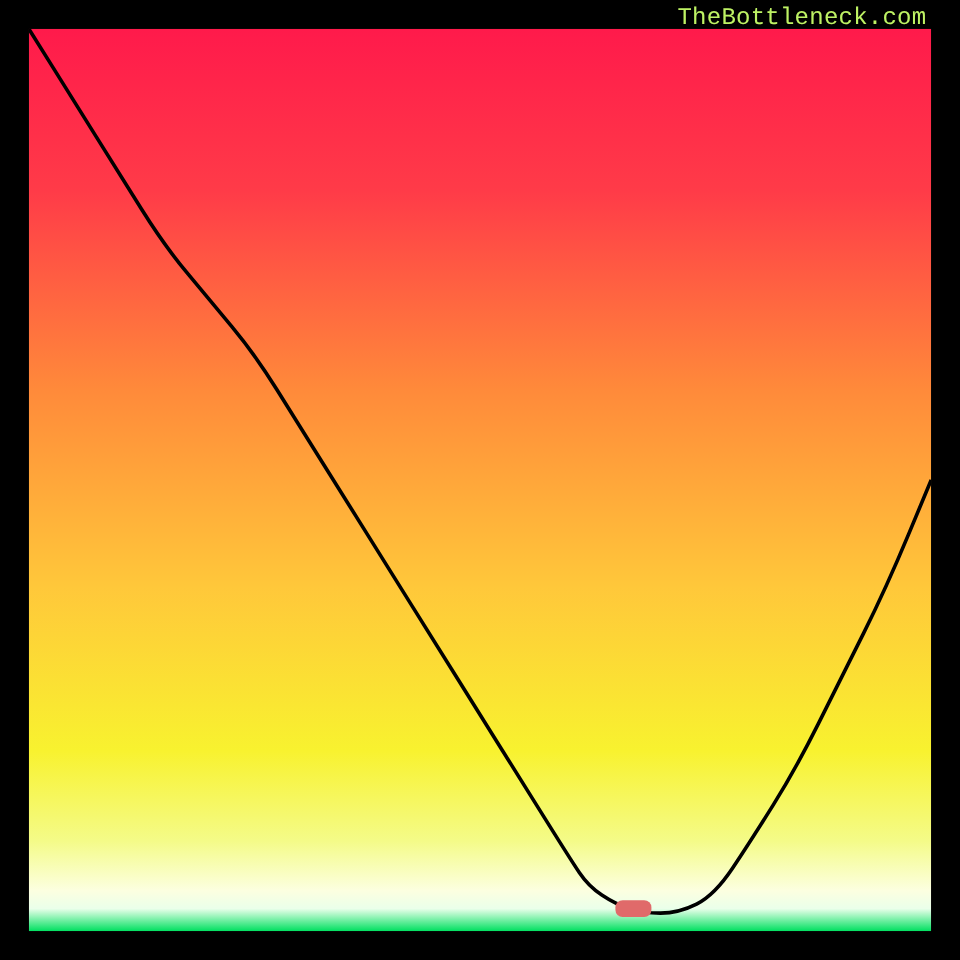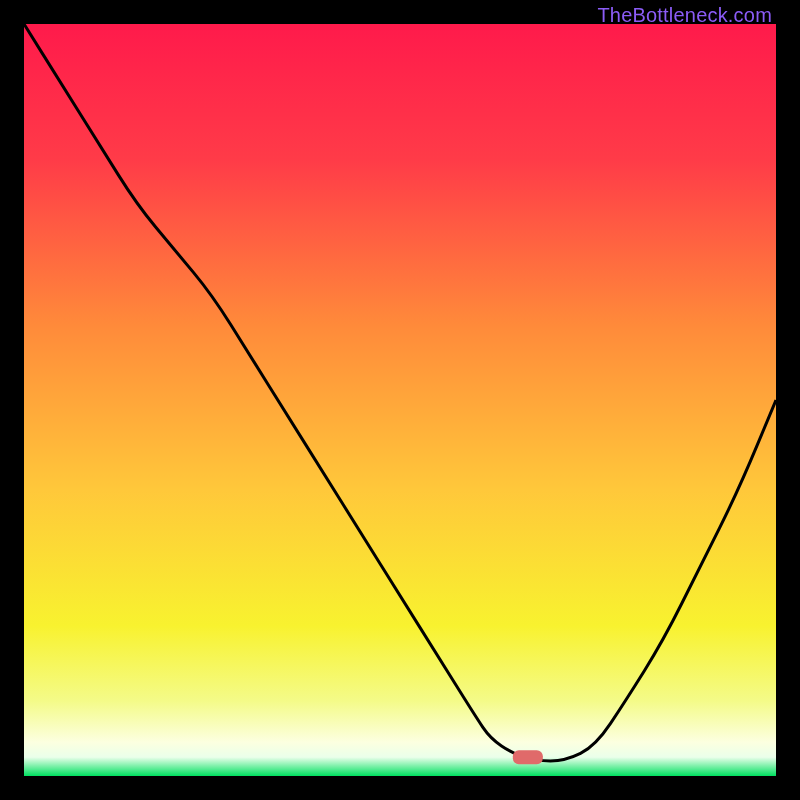--- a/index.html
+++ b/index.html
@@ -22,22 +22,22 @@
     position: absolute;
     left: 0;
     top: 0;
     width: 752px;
     height: 752px;
   }
   .watermark {
     position: absolute;
     right: 28px;
     top: 4px;
-    color: #8b5cf6;
-    font-family: Liberation Sans, sans-serif;
+    color: #bef264;
+    font-family: Liberation Mono, monospace;
     font-size: 20px;
     font-weight: 500;
     letter-spacing: 0.2px;
   }
 </style>
 </head>
 <body>
 
 <div class="frame">
   <svg class="plot" viewBox="0 0 752 752">

